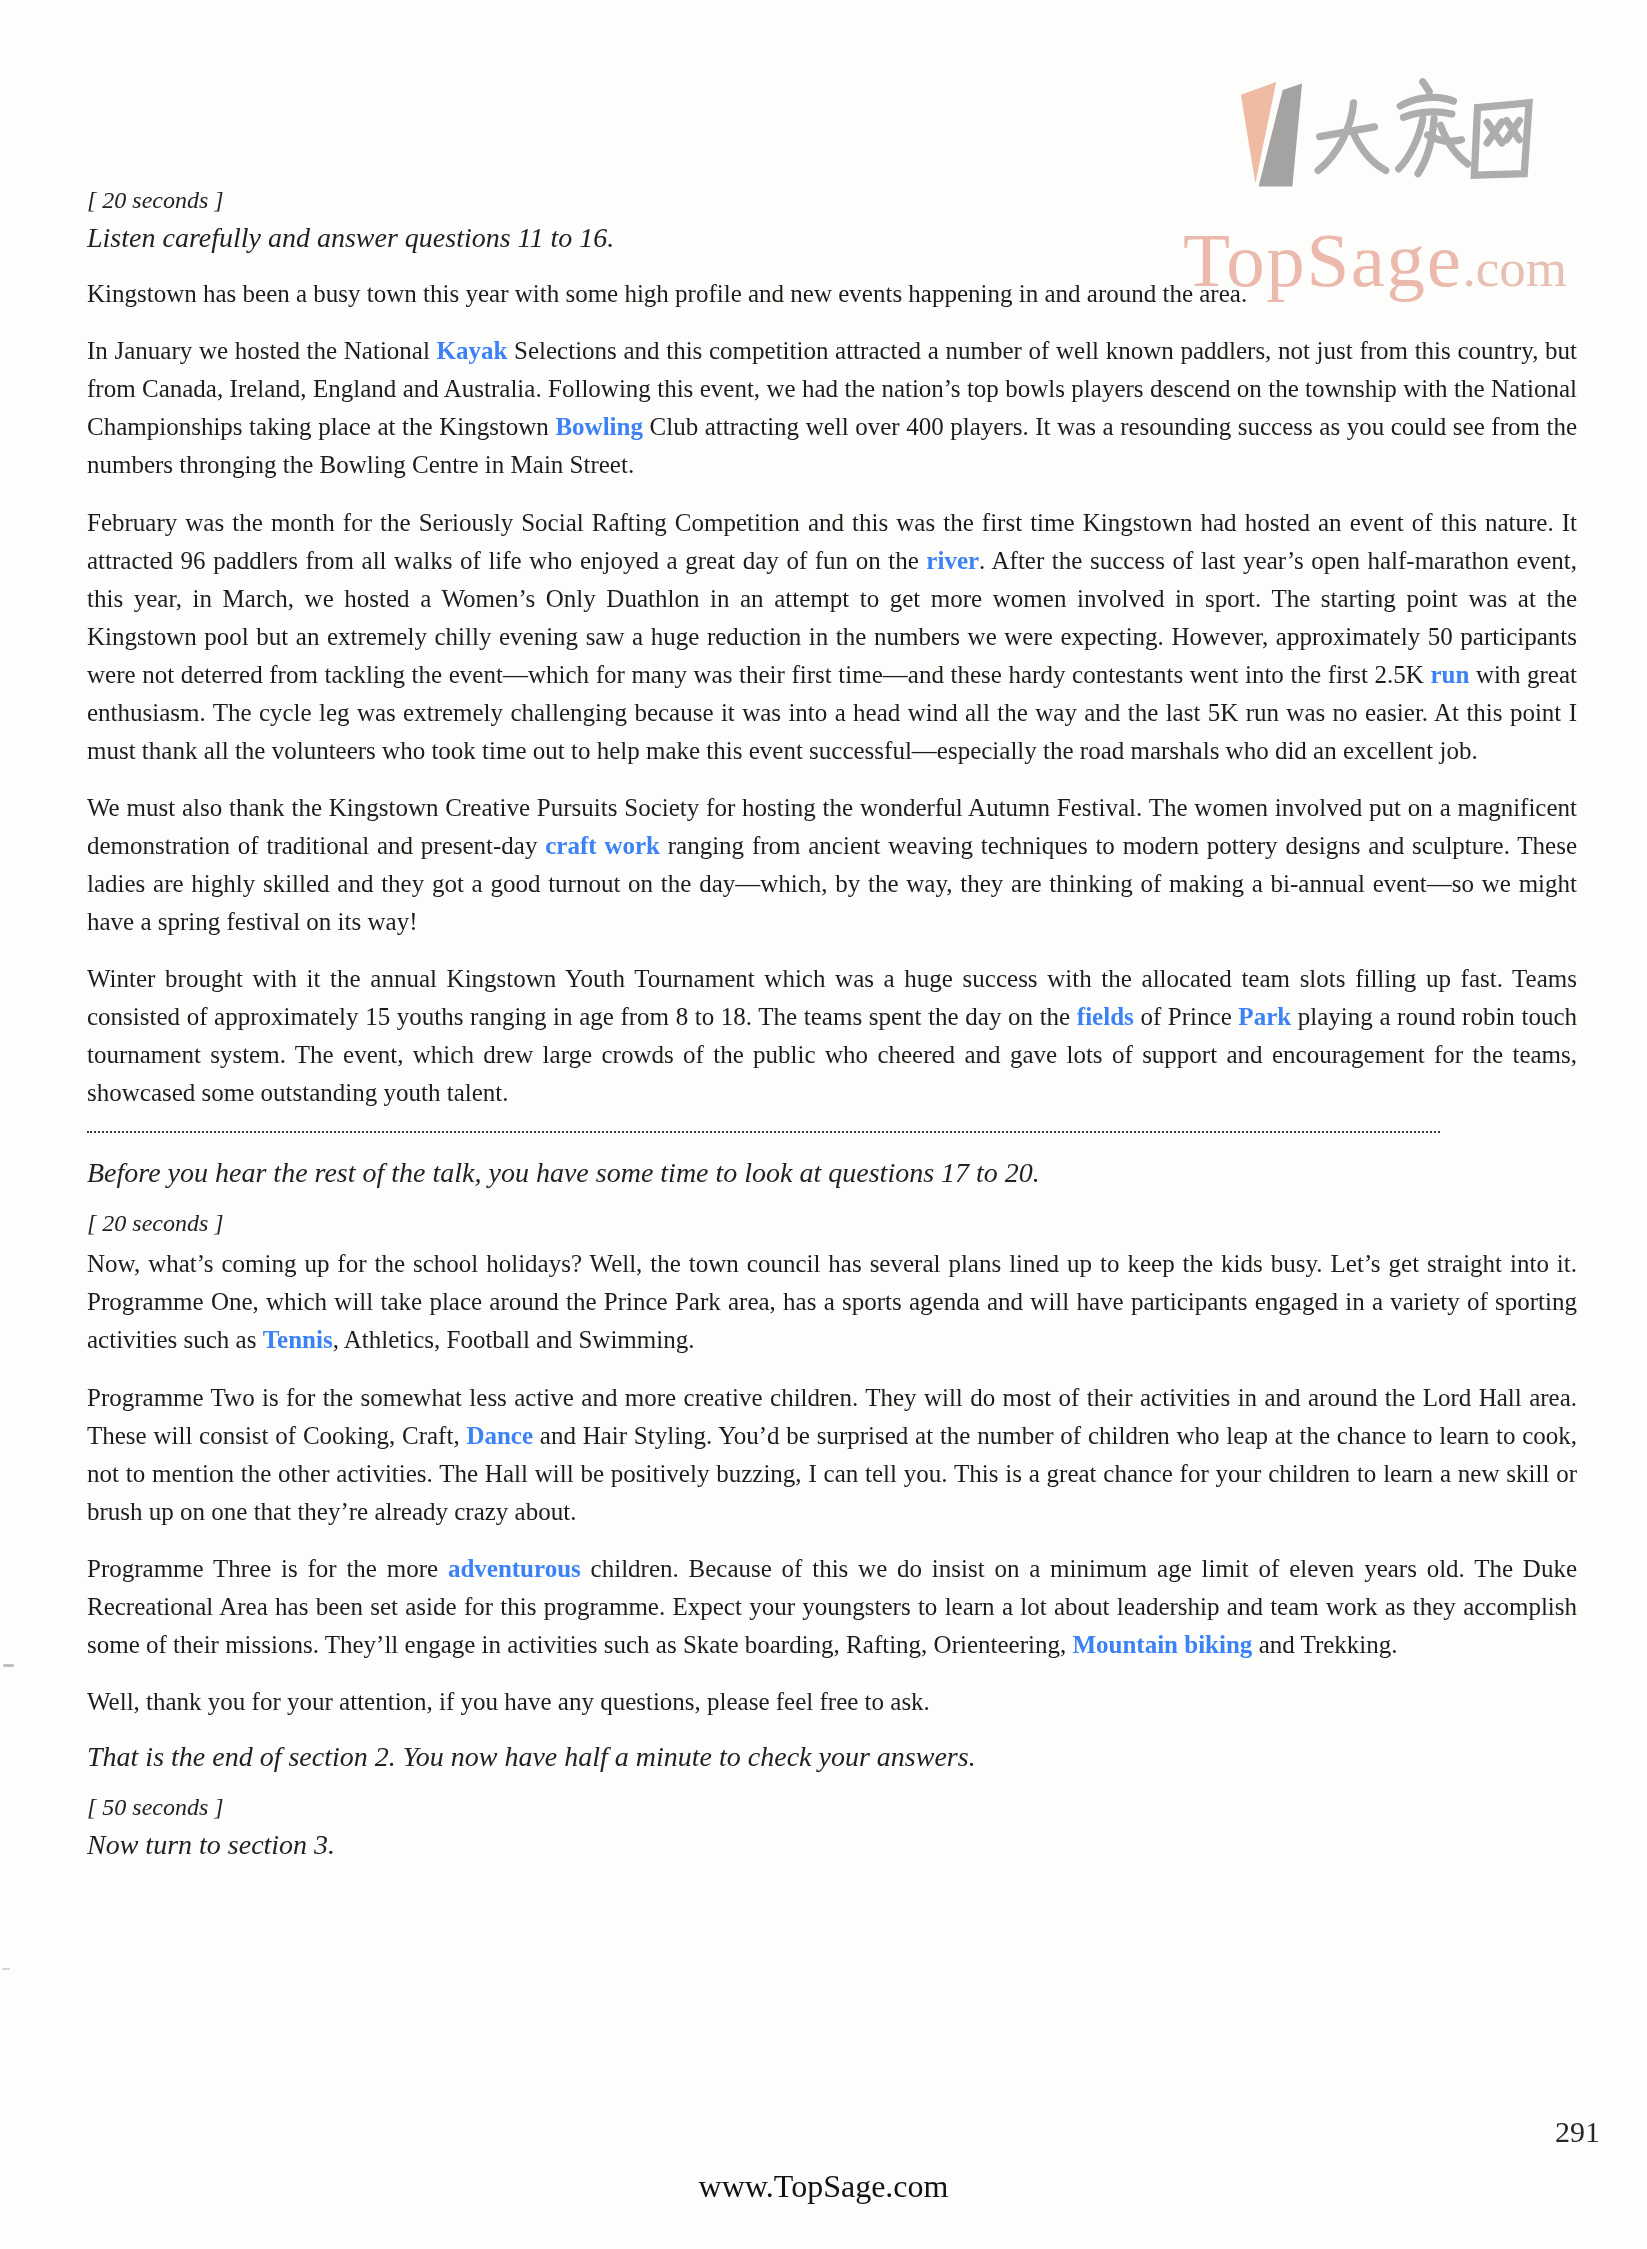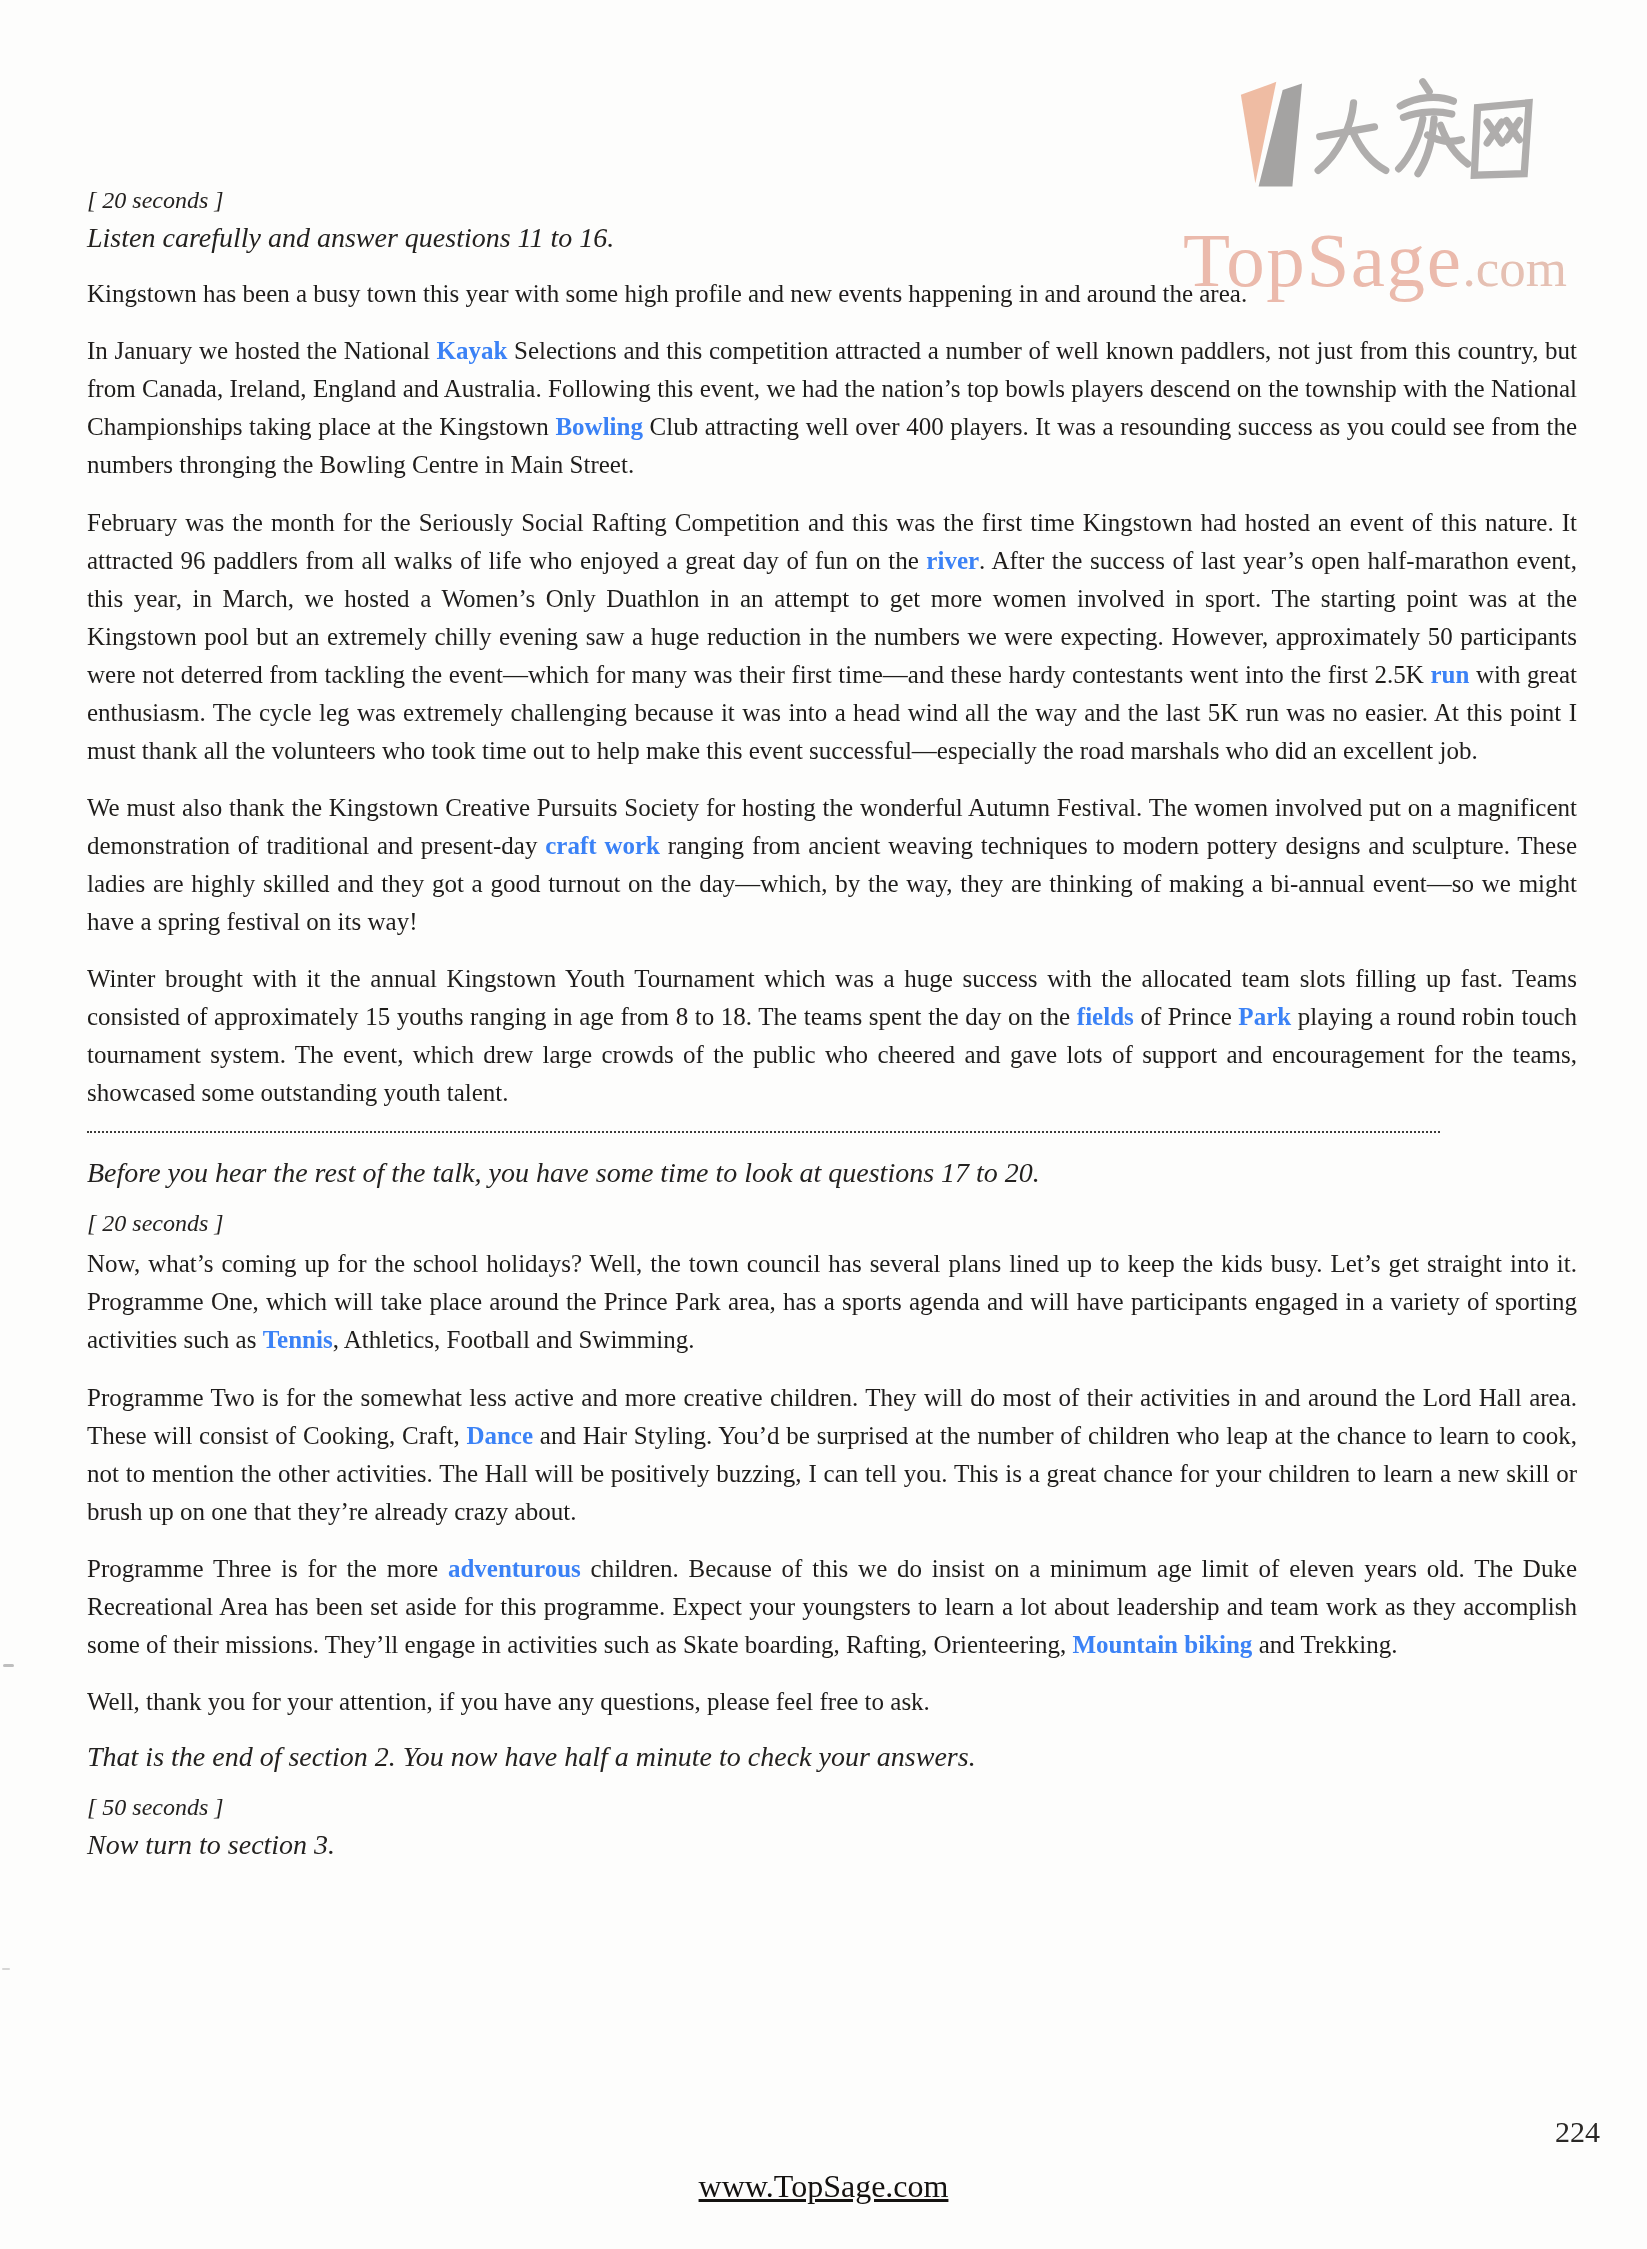--- a/index.html
+++ b/index.html
@@ -56,21 +56,21 @@
     border-top:2.4px dotted #3c3a38;
     height:0;
     margin:11.3px 137px 24px 0;
   }
   .page-number{
     position:absolute;right:47px;bottom:101px;
     font-size:30px;color:#2a2826;
   }
   .footer-url{
     position:absolute;left:0;bottom:45px;width:100%;
-    text-align:center;font-size:32px;color:#141210;text-decoration:underline;
+    text-align:center;font-size:32px;color:#141210;
   }
   .scan-artifact{
     position:absolute;left:3.2px;top:1664px;width:10.5px;height:3.2px;
     background:#8a8a8a;opacity:.55;border-radius:1.6px;
   }
   .scan-artifact-2{
     position:absolute;left:2.4px;top:1968px;width:8px;height:2.4px;
     background:#9a9a9a;opacity:.4;border-radius:1.6px;
   }
 </style>
@@ -127,16 +127,16 @@
       <p class="para"><span>Programme Three is for the more </span><b>adventurous</b><span> children. Because of this we do insist on a minimum age limit of eleven years old. The Duke Recreational Area has been set aside for this programme. Expect your youngsters to learn a lot about leadership and team work as they accomplish some of their missions. They’ll engage in activities such as Skate boarding, Rafting, Orienteering, </span><b>Mountain biking</b><span> and Trekking.</span></p>
       <p class="para"><span>Well, thank you for your attention, if you have any questions, please feel free to ask.</span></p>
       <p class="instruction">That is the end of section 2. You now have half a minute to check your answers.</p>
       <div class="timer">[ 50 seconds ]</div>
       <p class="instruction">Now turn to section 3.</p>
     </div>
 
   <div class="scan-artifact"></div>
   <div class="scan-artifact-2"></div>
 
-  <div class="page-number">224</div>
+  <div class="page-number">291</div>
   <div class="footer-url">www.TopSage.com</div>
 </div>
 
 
 </body></html>

